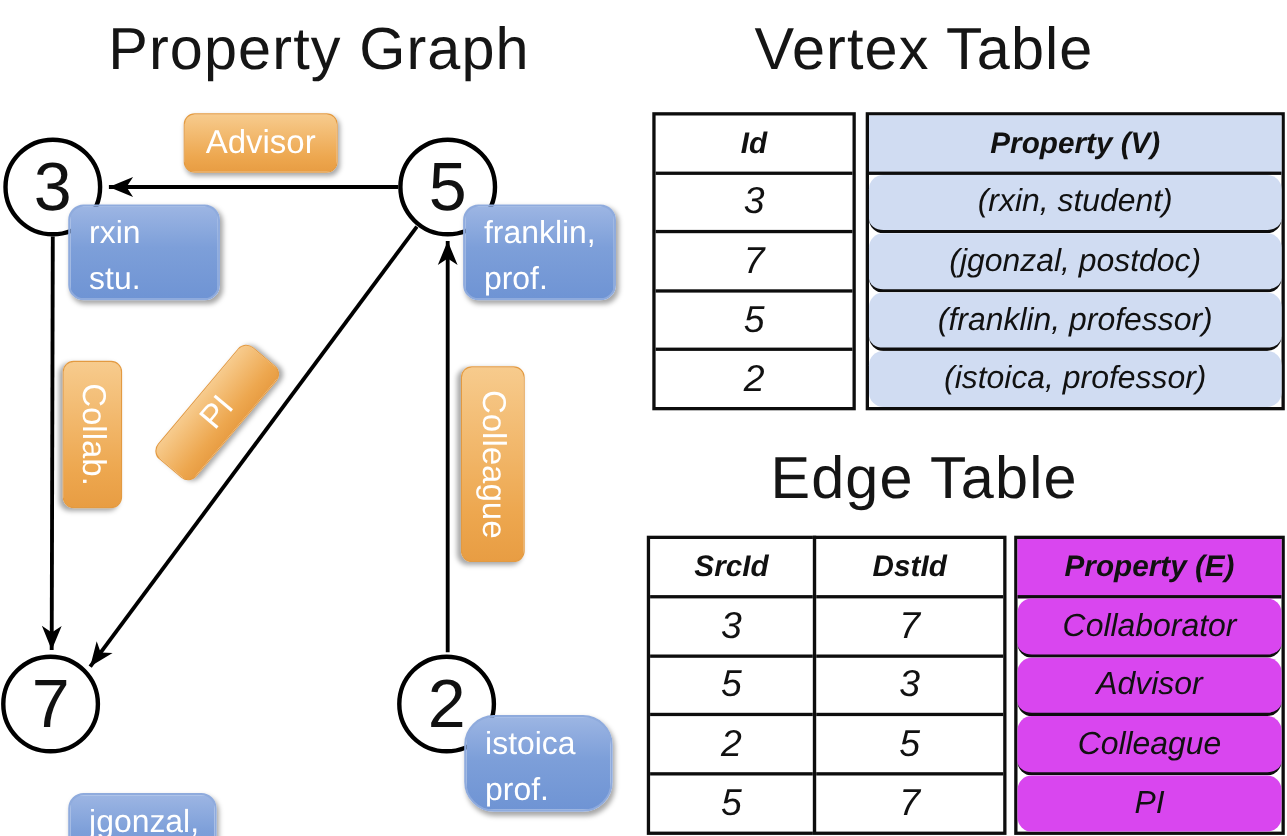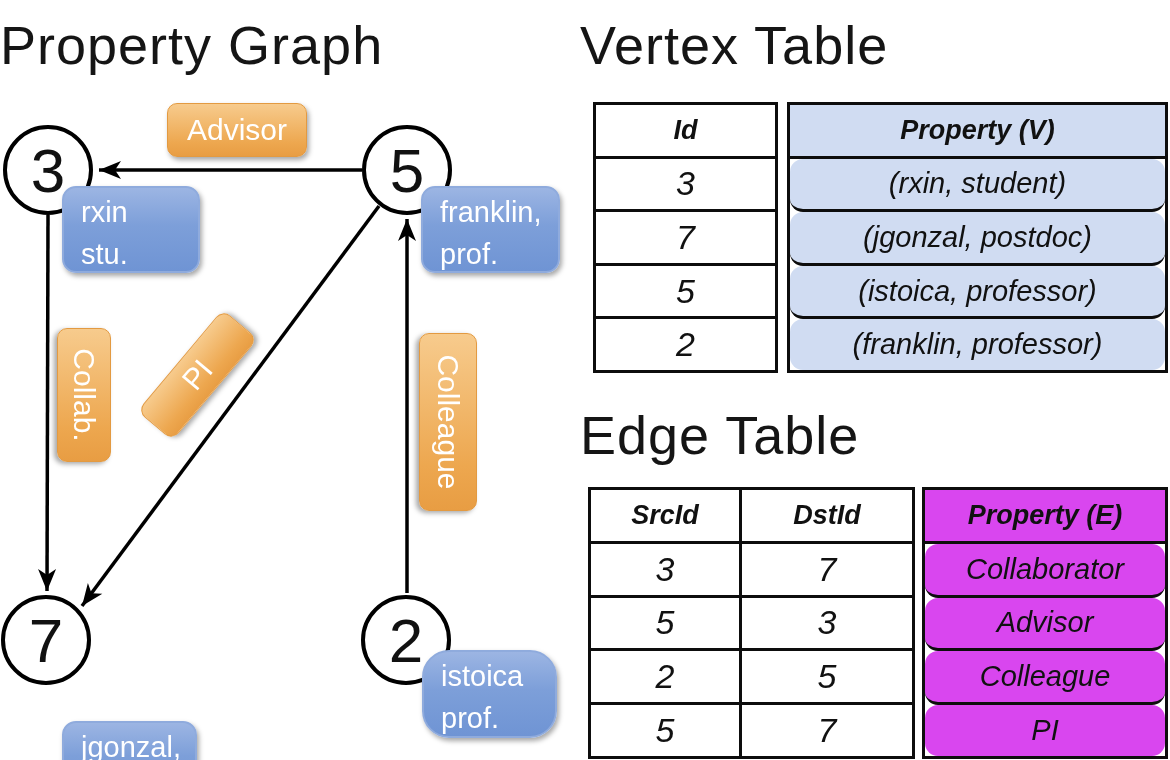--- a/index.html
+++ b/index.html
@@ -8,20 +8,21 @@
     position: relative;
     width: 1170px;
     height: 760px;
     background: #ffffff;
     overflow: hidden;
     font-family: "Liberation Sans", sans-serif;
     color: #111;
   }
   .panel-title {
     position: absolute;
+    text-align: center;
     font-size: 54px;
     font-weight: 400;
     letter-spacing: 1px;
     color: #151515;
     white-space: nowrap;
   }
   
   .graph-svg { position: absolute; left: 0; top: 0; width: 580px; height: 760px; }
   .gnode {
     position: absolute;
@@ -156,22 +157,22 @@
     <div class="tcell thead">Id</div>
     <div class="tcell">3</div>
     <div class="tcell">7</div>
     <div class="tcell">5</div>
     <div class="tcell">2</div>
   </div>
   <div class="tcol vprop-bg" style="left:787px; top:102px; width:381px; height:271px;">
     <div class="tcell thead">Property (V)</div>
     <div class="tcell ttext">(rxin, student)</div>
     <div class="tcell ttext">(jgonzal, postdoc)</div>
+    <div class="tcell ttext">(franklin, professor)</div>
     <div class="tcell ttext">(istoica, professor)</div>
-    <div class="tcell ttext">(franklin, professor)</div>
   </div>
 
   <h1 class="panel-title" style="left:580px; top:404px; width:520px;">Edge Table</h1>
 
   <div class="tcol" style="left:588px; top:487px; width:154px; height:272px;">
     <div class="tcell thead">SrcId</div>
     <div class="tcell">3</div>
     <div class="tcell">5</div>
     <div class="tcell">2</div>
     <div class="tcell">5</div>

